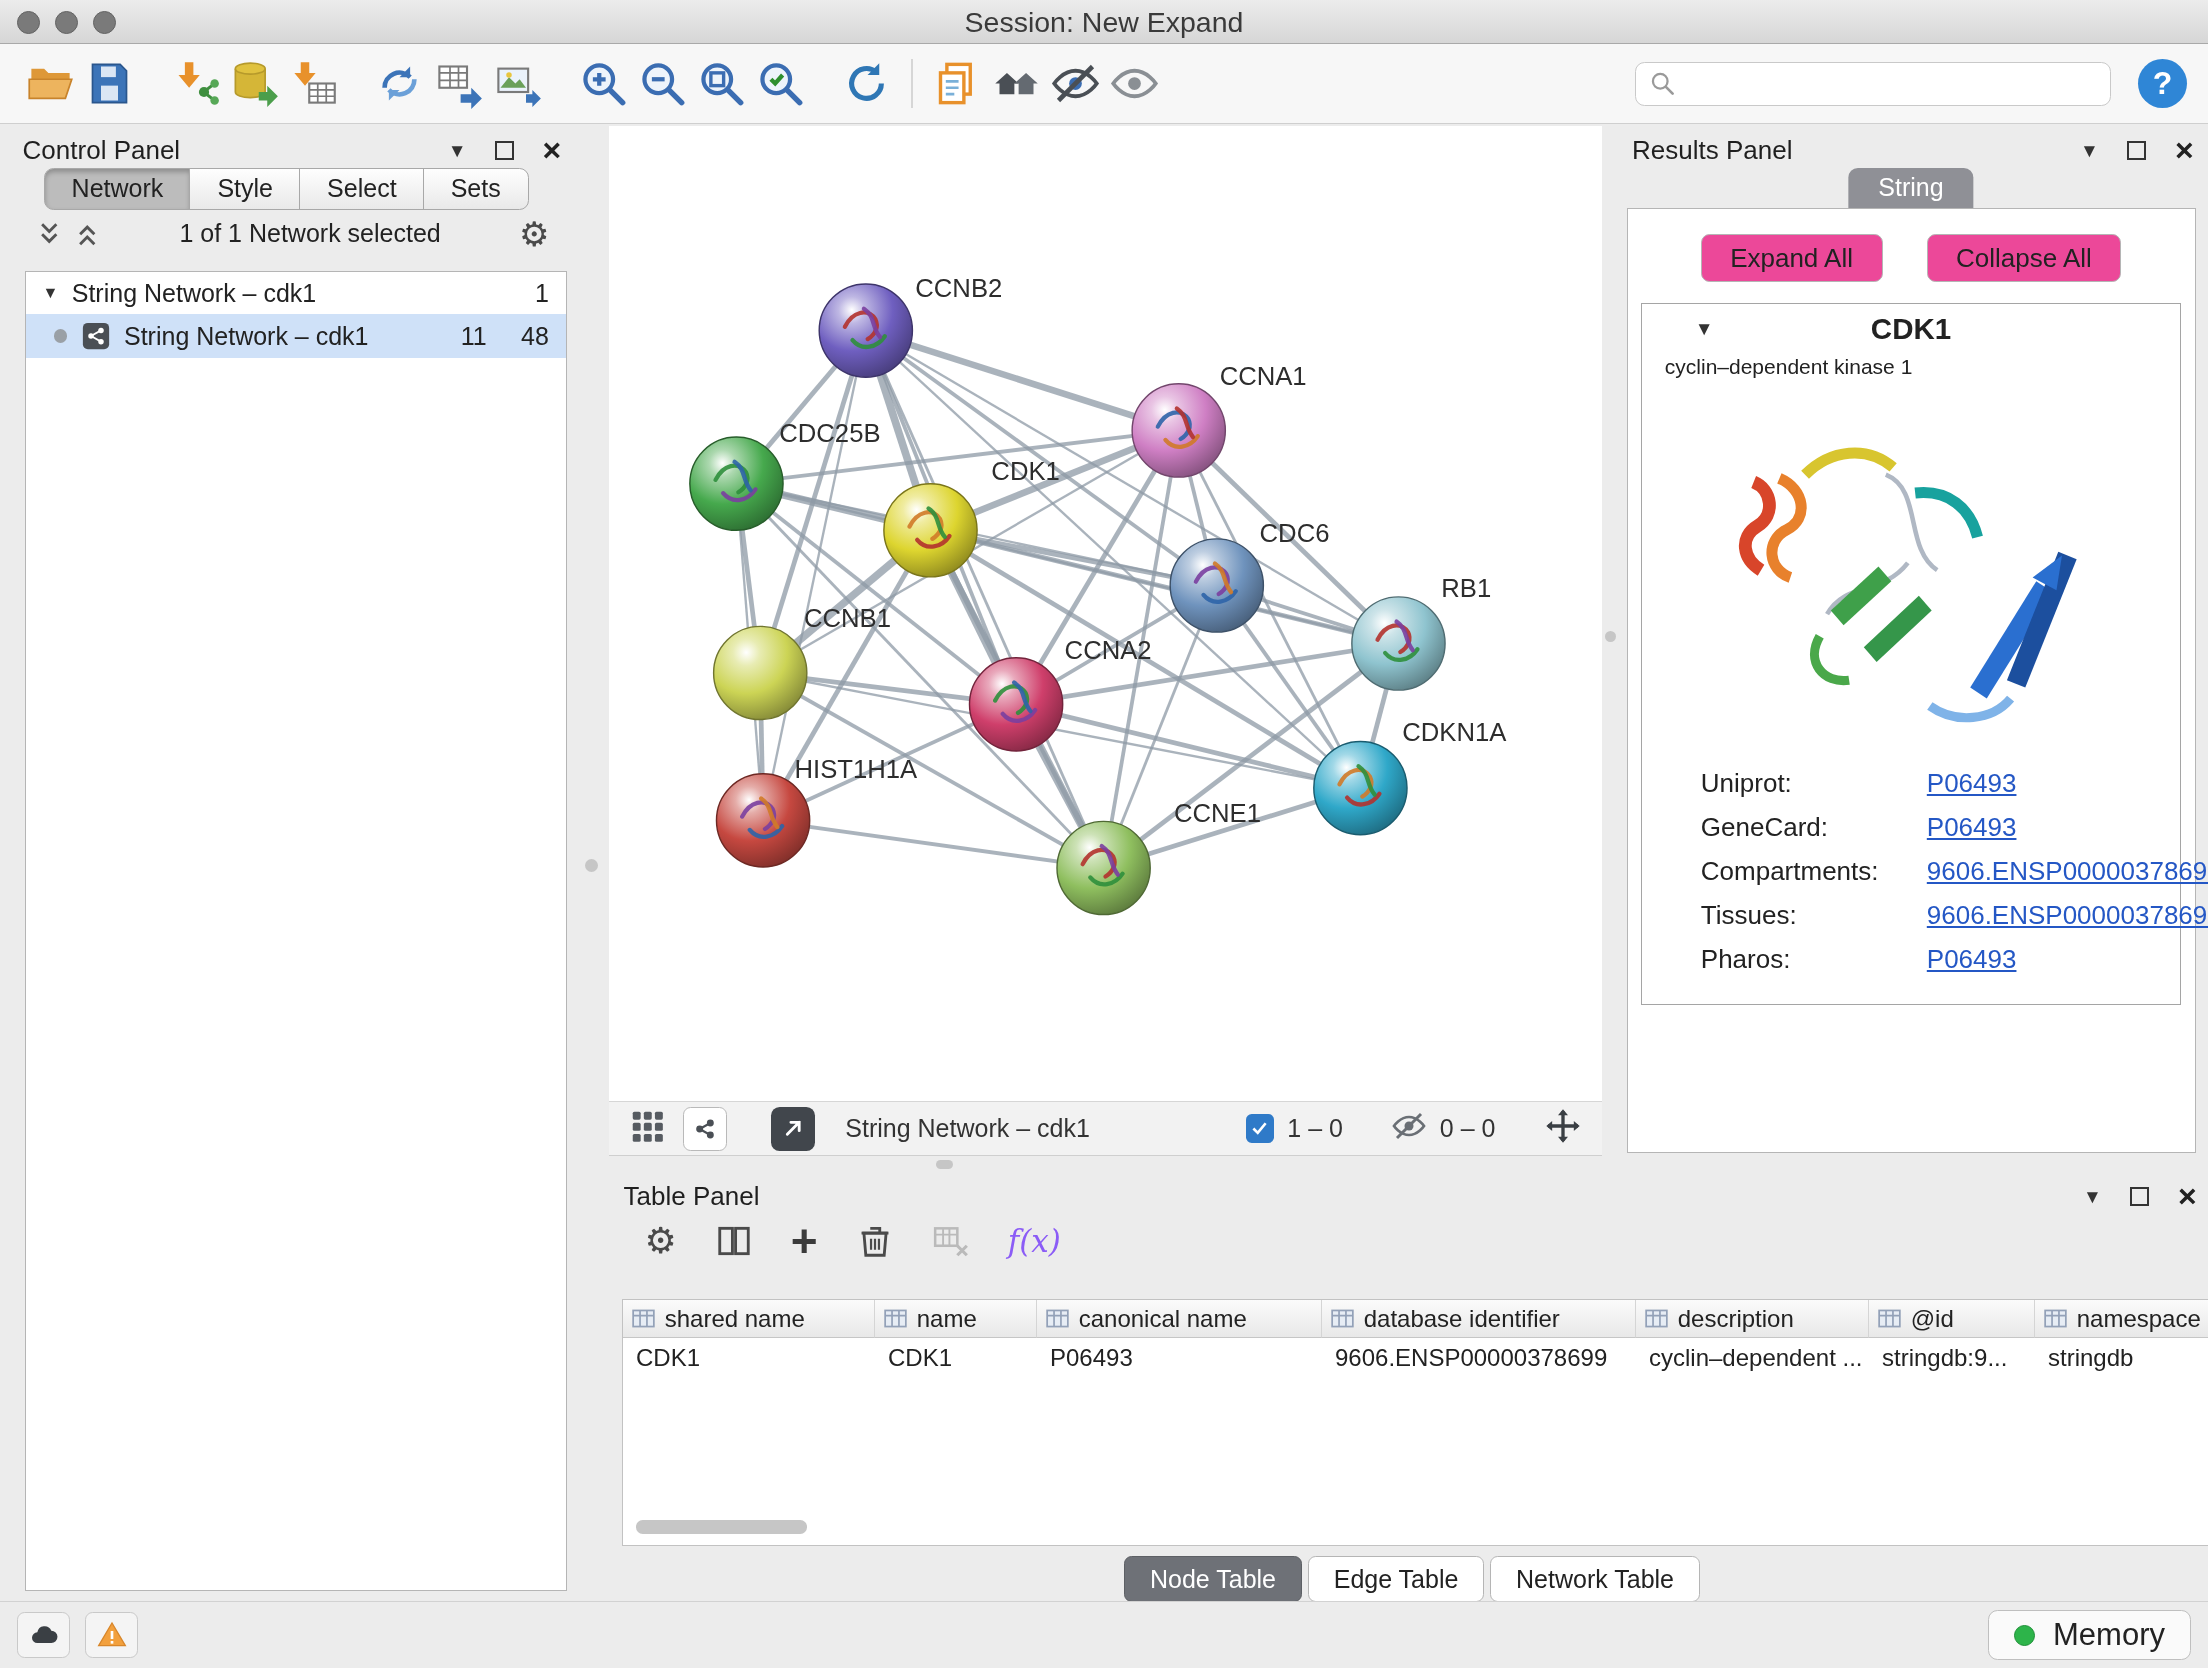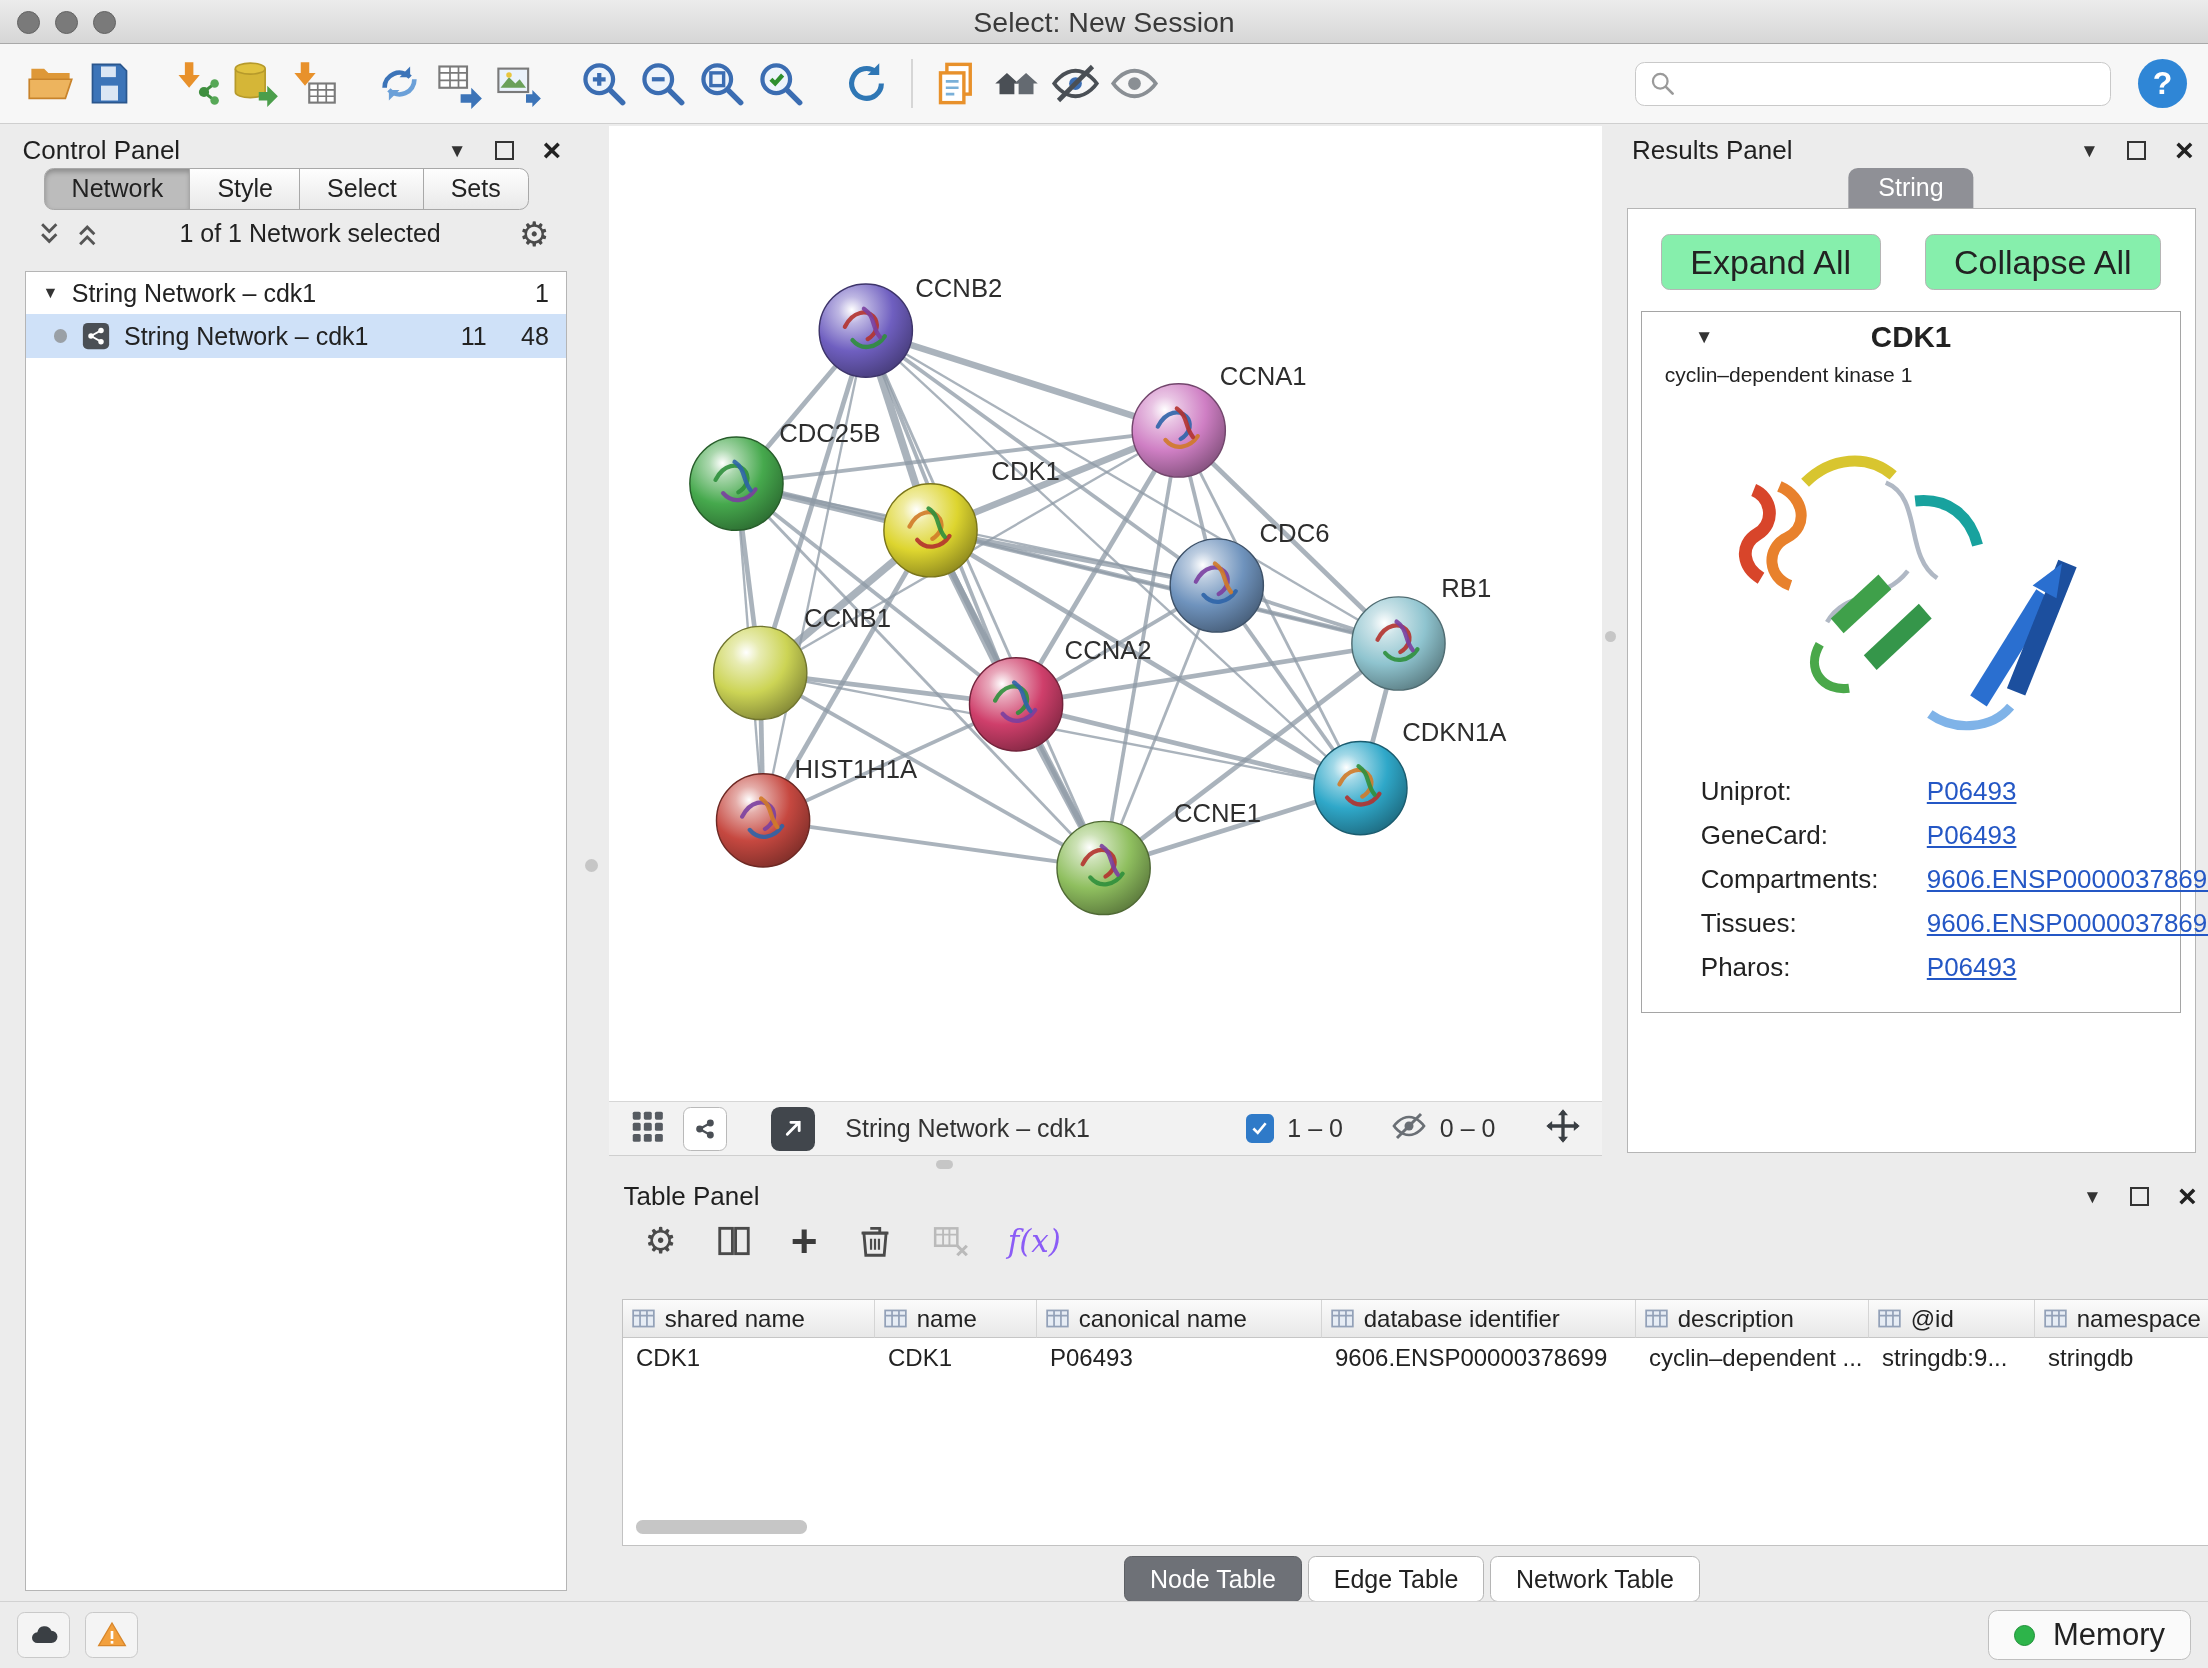--- a/index.html
+++ b/index.html
@@ -64,21 +64,21 @@
   .chk svg{width:21px;height:21px}
   .eyesmall svg{width:36px;height:36px}
   .crossbtn svg{width:40px;height:40px}
   .nfgap{width:21px}
 
   
   #results-panel{position:absolute;left:1617px;top:126px;width:588px;height:1033px}
   #stringtab{position:absolute;top:42px;left:50%;transform:translateX(-50%);background:#8f9096;color:#fff;font-size:25px;padding:4.8px 30px 7.6px;border-radius:9.5px 9.5px 0 0}
   #results-content{position:absolute;left:9.5px;right:9.5px;top:82px;bottom:5.7px;background:#fff;border:1.9px solid #b5b5b5}
   .rbtns{display:flex;justify-content:center;gap:44px;margin-top:25px}
-  .rbtn{font-size:34px;padding:7.6px 28.5px;border:1.9px solid #b5b5b5;border-radius:8.6px;background:#86efac;color:#222}
+  .rbtn{font-size:26px;padding:7.6px 28.5px;border:1.9px solid #b5b5b5;border-radius:8.6px;background:#ec4899;color:#222}
   #protein-card{margin:21px 13.3px 0;border:1.9px solid #a5a5a5;padding-bottom:23px}
   .cardhead{position:relative;height:49px;display:flex;align-items:center;justify-content:center;font-size:29.5px;font-weight:bold}
   .cardhead .caretglyph{position:absolute;left:53px}
   .pdesc{font-size:21px;padding:1.9px 0 7.6px 23px}
   #protein-img{display:block;margin:7.6px auto 0;width:409px;height:367px}
   .xltitle{font-size:27px;font-weight:bold;padding-left:30px;margin-top:25px}
   .xlrow{display:flex;align-items:center;height:44px;padding-left:59px;font-size:26px}
   .xllabel{width:226px;flex:0 0 auto}
   a.xlink{color:#2457c5;text-decoration:underline}
 
@@ -112,21 +112,21 @@
 <body>
 
 <div id="app">
 
   <div id="titlebar">
     <div class="traffic">
       <span class="tl"></span>
       <span class="tl"></span>
       <span class="tl"></span>
     </div>
-    <div class="title">Select: New Session</div>
+    <div class="title">Session: New Expand</div>
   </div>
 
   <div id="toolbar">
     <div class="tbtn">
       <svg viewBox="0 0 24 24">
           <path d="M3 5h6l2 2h10v3H3z" fill="#de9838"></path>
           <path d="M2 10h20l-3 9H2z" fill="#edb45e" stroke="#c8832b" stroke-width="0.8"></path>
         </svg>
     </div>
     <div class="tbtn">

